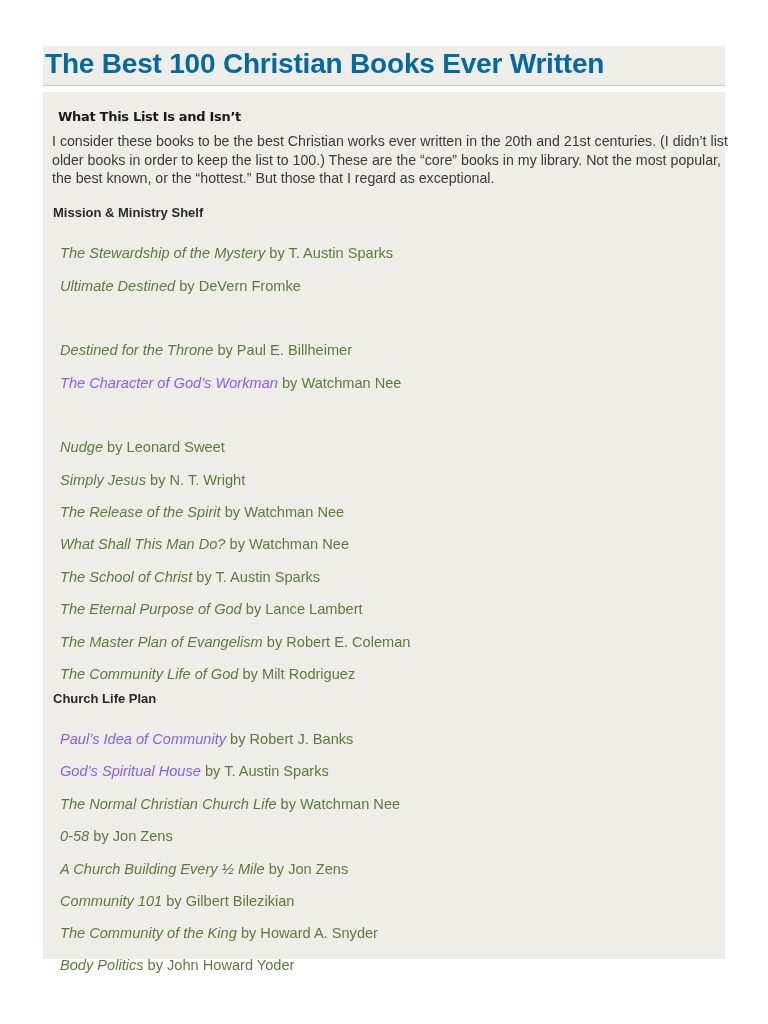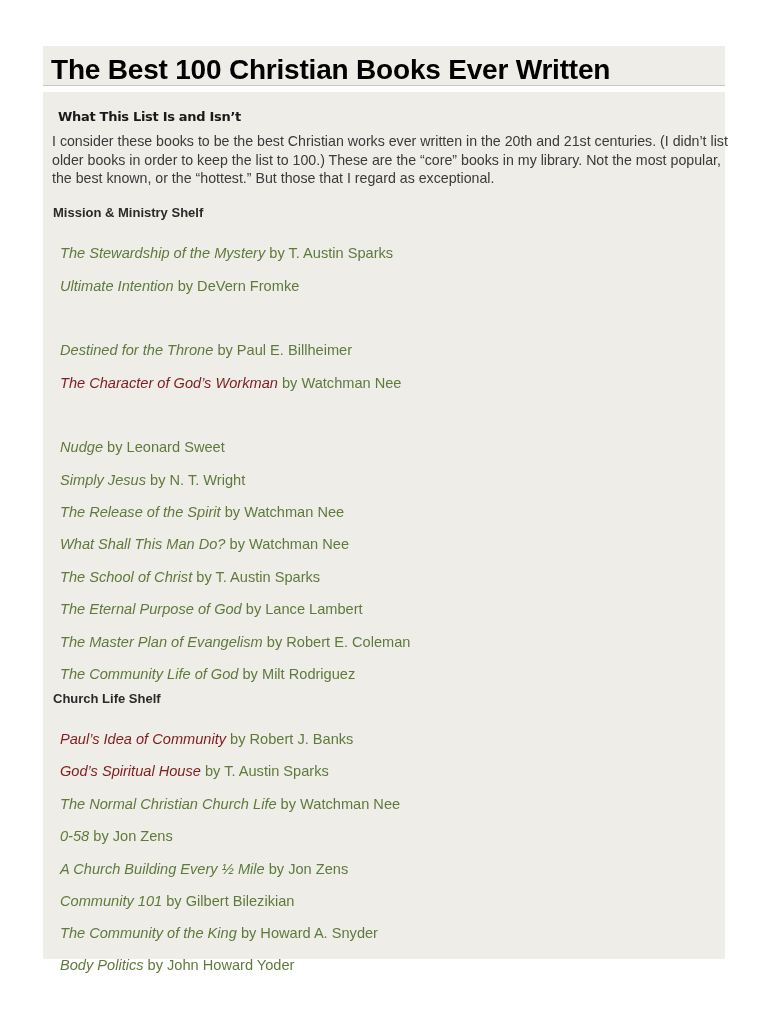--- a/index.html
+++ b/index.html
@@ -20,26 +20,26 @@
       top: 46px;
       width: 682px;
       height: 39px;
       background: #eeede8;
       border-bottom: 1px solid #c9c8c1;
     }
     .page-title {
       position: absolute;
       left: 2px;
       top: 0px;
-      margin: 6px;
+      margin: 0;
       font-family: "Liberation Sans", sans-serif;
       font-weight: bold;
       font-size: 28px;
       line-height: 36px;
-      color: #000000;
+      color: #0369a1;
       letter-spacing: -0.2px;
       white-space: nowrap;
     }
     .content-panel {
       position: absolute;
       left: 43px;
       top: 92px;
       width: 682px;
       height: 867px;
       background: #eeede8;
@@ -83,50 +83,50 @@
       margin: 16px;
       font-size: 14.6px;
       line-height: 18px;
       color: #5e7a3b;
       white-space: nowrap;
     }
     .book .book-title {
       font-style: italic;
     }
     .book.light .book-title {
-      color: #7f1d1d;
+      color: #8b5cf6;
     }
   </style>
 </head>
 <body>
 
 <div class="title-box">
   <h1 class="page-title">The Best 100 Christian Books Ever Written</h1>
 </div>
 
 <div class="content-panel">
   <h2 class="subtitle">What This List Is and Isn’t</h2>
   <p class="intro">I consider these books to be the best Christian works ever written in the 20th and 21st centuries. (I didn’t list older books in order to keep the list to 100.) These are the “core” books in my library. Not the most popular, the best known, or the “hottest.” But those that I regard as exceptional.</p>
 
   <h3 class="shelf-heading" style="top:104px">Mission &amp; Ministry Shelf</h3>
 
   <p class="book" style="top:136px"><span class="book-title">The Stewardship of the Mystery</span><span> by T. Austin Sparks</span></p>
-  <p class="book" style="top:169px"><span class="book-title">Ultimate Intention</span><span> by DeVern Fromke</span></p>
+  <p class="book" style="top:169px"><span class="book-title">Ultimate Destined</span><span> by DeVern Fromke</span></p>
   <p class="book" style="top:233px"><span class="book-title">Destined for the Throne</span><span> by Paul E. Billheimer</span></p>
   <p class="book light" style="top:266px"><span class="book-title">The Character of God’s Workman</span><span> by Watchman Nee</span></p>
   <p class="book" style="top:330px"><span class="book-title">Nudge</span><span> by Leonard Sweet</span></p>
   <p class="book" style="top:363px"><span class="book-title">Simply Jesus</span><span> by N. T. Wright</span></p>
   <p class="book" style="top:395px"><span class="book-title">The Release of the Spirit</span><span> by Watchman Nee</span></p>
   <p class="book" style="top:427px"><span class="book-title">What Shall This Man Do?</span><span> by Watchman Nee</span></p>
   <p class="book" style="top:460px"><span class="book-title">The School of Christ</span><span> by T. Austin Sparks</span></p>
   <p class="book" style="top:492px"><span class="book-title">The Eternal Purpose of God</span><span> by Lance Lambert</span></p>
   <p class="book" style="top:525px"><span class="book-title">The Master Plan of Evangelism</span><span> by Robert E. Coleman</span></p>
   <p class="book" style="top:557px"><span class="book-title">The Community Life of God</span><span> by Milt Rodriguez</span></p>
 
-  <h3 class="shelf-heading" style="top:590px">Church Life Shelf</h3>
+  <h3 class="shelf-heading" style="top:590px">Church Life Plan</h3>
 
   <p class="book light" style="top:622px"><span class="book-title">Paul’s Idea of Community</span><span> by Robert J. Banks</span></p>
   <p class="book light" style="top:654px"><span class="book-title">God’s Spiritual House</span><span> by T. Austin Sparks</span></p>
   <p class="book" style="top:687px"><span class="book-title">The Normal Christian Church Life</span><span> by Watchman Nee</span></p>
   <p class="book" style="top:719px"><span class="book-title">0-58</span><span> by Jon Zens</span></p>
   <p class="book" style="top:752px"><span class="book-title">A Church Building Every ½ Mile</span><span> by Jon Zens</span></p>
   <p class="book" style="top:784px"><span class="book-title">Community 101</span><span> by Gilbert Bilezikian</span></p>
   <p class="book" style="top:816px"><span class="book-title">The Community of the King</span><span> by Howard A. Snyder</span></p>
   <p class="book" style="top:848px"><span class="book-title">Body Politics</span><span> by John Howard Yoder</span></p>
 </div>

